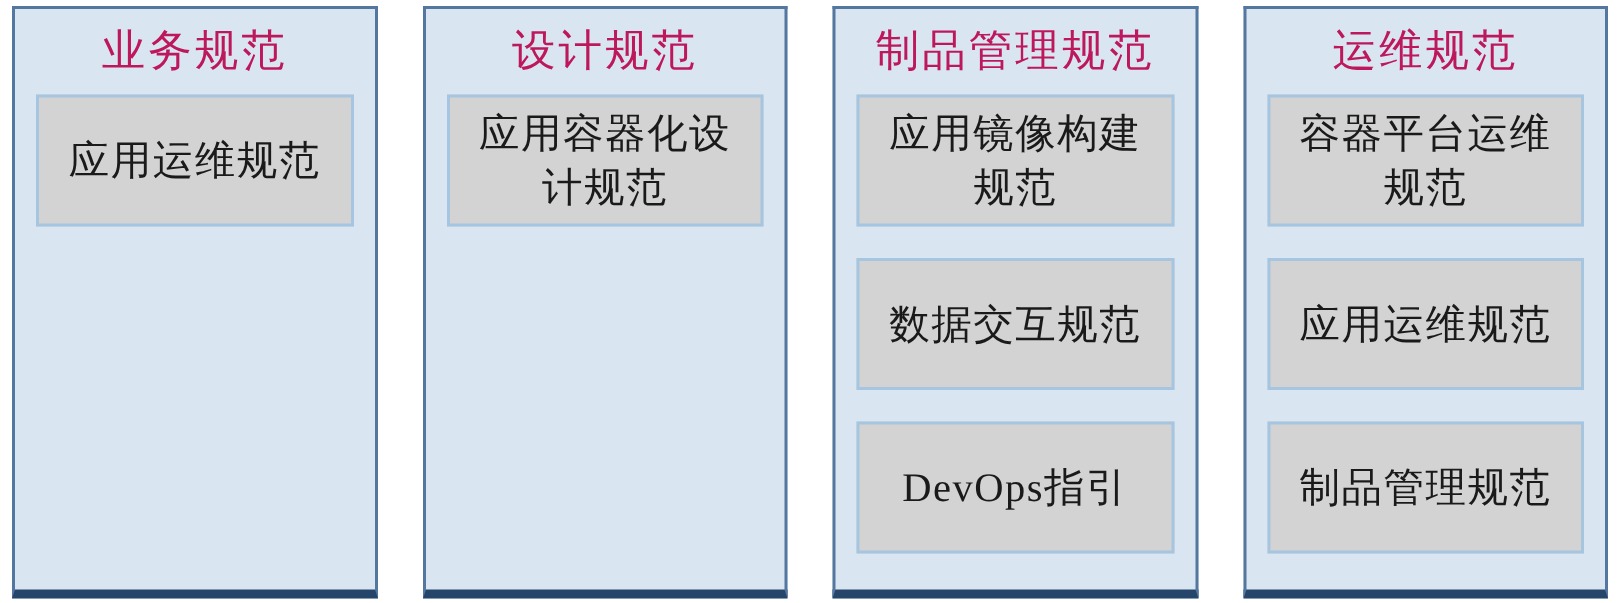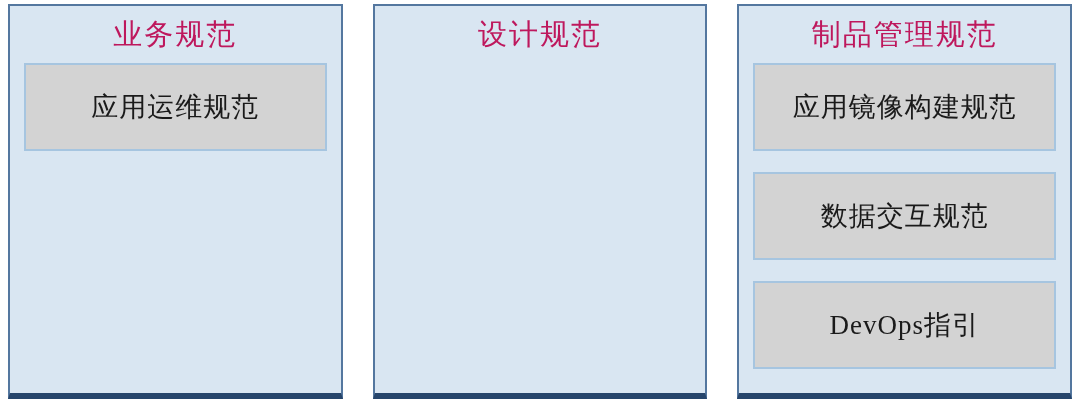--- a/index.html
+++ b/index.html
@@ -66,26 +66,35 @@
   <div class="panel">
     <div class="panel-title">业务规范</div>
     <div class="panel-items">
       <div class="item">应用运维规范</div>
     </div>
   </div>
 
   <div class="panel">
     <div class="panel-title">设计规范</div>
     <div class="panel-items">
+      <div class="item">应用容器化设计规范</div>
     </div>
   </div>
 
   <div class="panel">
     <div class="panel-title">制品管理规范</div>
     <div class="panel-items">
       <div class="item">应用镜像构建规范</div>
       <div class="item">数据交互规范</div>
       <div class="item">DevOps指引</div>
     </div>
   </div>
 
+  <div class="panel">
+    <div class="panel-title">运维规范</div>
+    <div class="panel-items">
+      <div class="item">容器平台运维规范</div>
+      <div class="item">应用运维规范</div>
+      <div class="item">制品管理规范</div>
+    </div>
+  </div>
 
 </div>
 
 </body></html>

